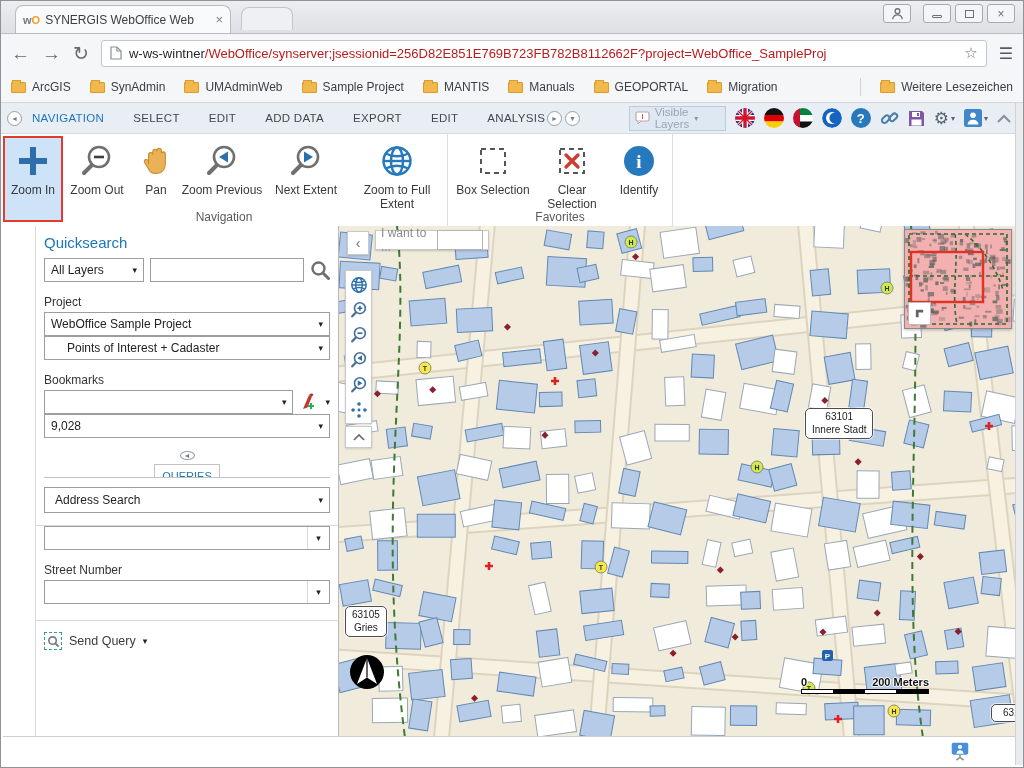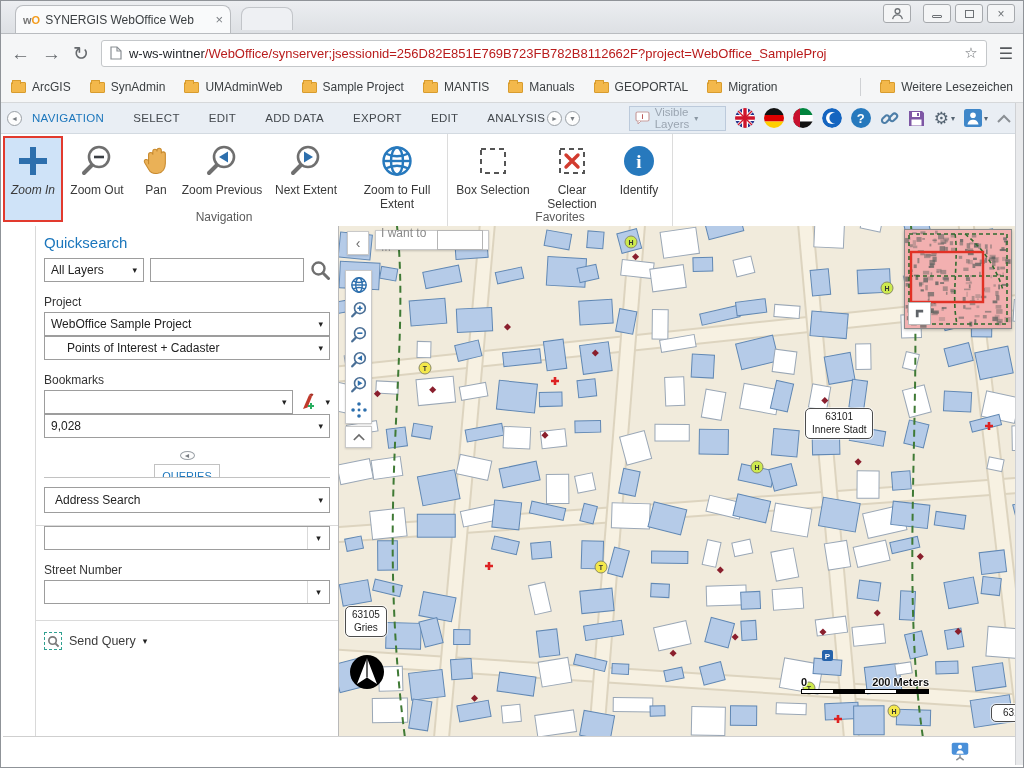--- a/index.html
+++ b/index.html
@@ -52,21 +52,21 @@
   .gear { font-size:17px; color:#546371; line-height:1; }
   .car8 { font-size:8px; color:#546371; }
 
   
   .toolbar { position:absolute; left:0; top:133px; right:0; height:92px; background:#fff; display:flex; }
   .tb-group { position:relative; display:flex; align-items:flex-start; padding:2px 2px 16px 2px; border-right:1px solid #dcdcdc; }
   .tb-label { position:absolute; left:0; right:0; bottom:2px; text-align:center; font-size:12px; color:#5a5a5a; }
   .tb-btn { display:flex; flex-direction:column; align-items:center; padding-top:5px; }
   .tb-btn .ic { height:40px; display:flex; align-items:center; justify-content:center; }
   .tb-btn .lb { font-size:12px; color:#3a3a3a; text-align:center; line-height:1.2; margin-top:2px; }
-  .tb-btn.active { background:#cfe3f8; border:2px solid #e23a2e; height:86px; padding-top:3px;font-style:italic; }
+  .tb-btn.active { background:#cfe3f8; border:2px solid #e23a2e; height:86px; padding-top:3px; }
   .brand { position:absolute; right:14px; top:133px; height:80px; display:flex; align-items:center; gap:26px; }
   .synergis { font-size:29px; color:#878d94; letter-spacing:.5px; position:relative; padding-right:18px; }
   .syn-swoosh { position:absolute; right:0; top:4px; width:15px; height:10px; background:#f7c700; transform:skewX(-28deg); }
   .esri { display:flex; align-items:center; gap:5px; }
   .esri-text { font-size:27px; font-weight:bold; color:#111; letter-spacing:-1px; }
   .esri-sub { font-size:8.5px; font-weight:bold; color:#111; line-height:1.15; }
 
   
   .app-body { position:absolute; left:2px; top:225px; right:8px; bottom:31px; display:flex;padding-left:32px; }
   .frame-right { position:absolute; right:0; top:102px; bottom:2px; width:8px; background:#e9eaec; border-left:1px solid #cfd1d4; }

